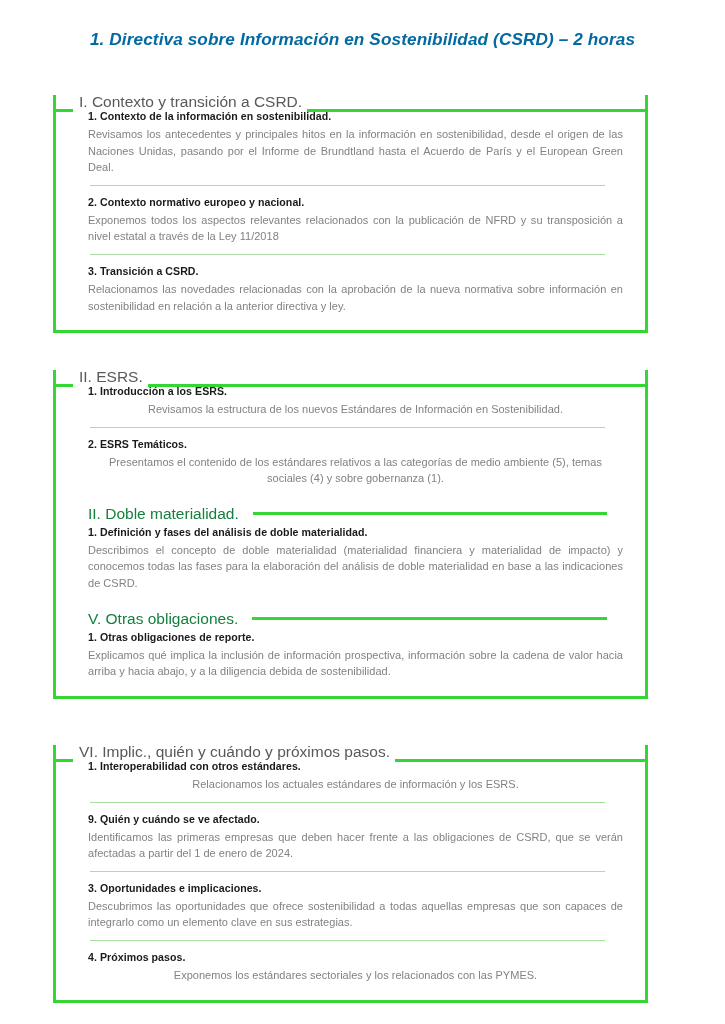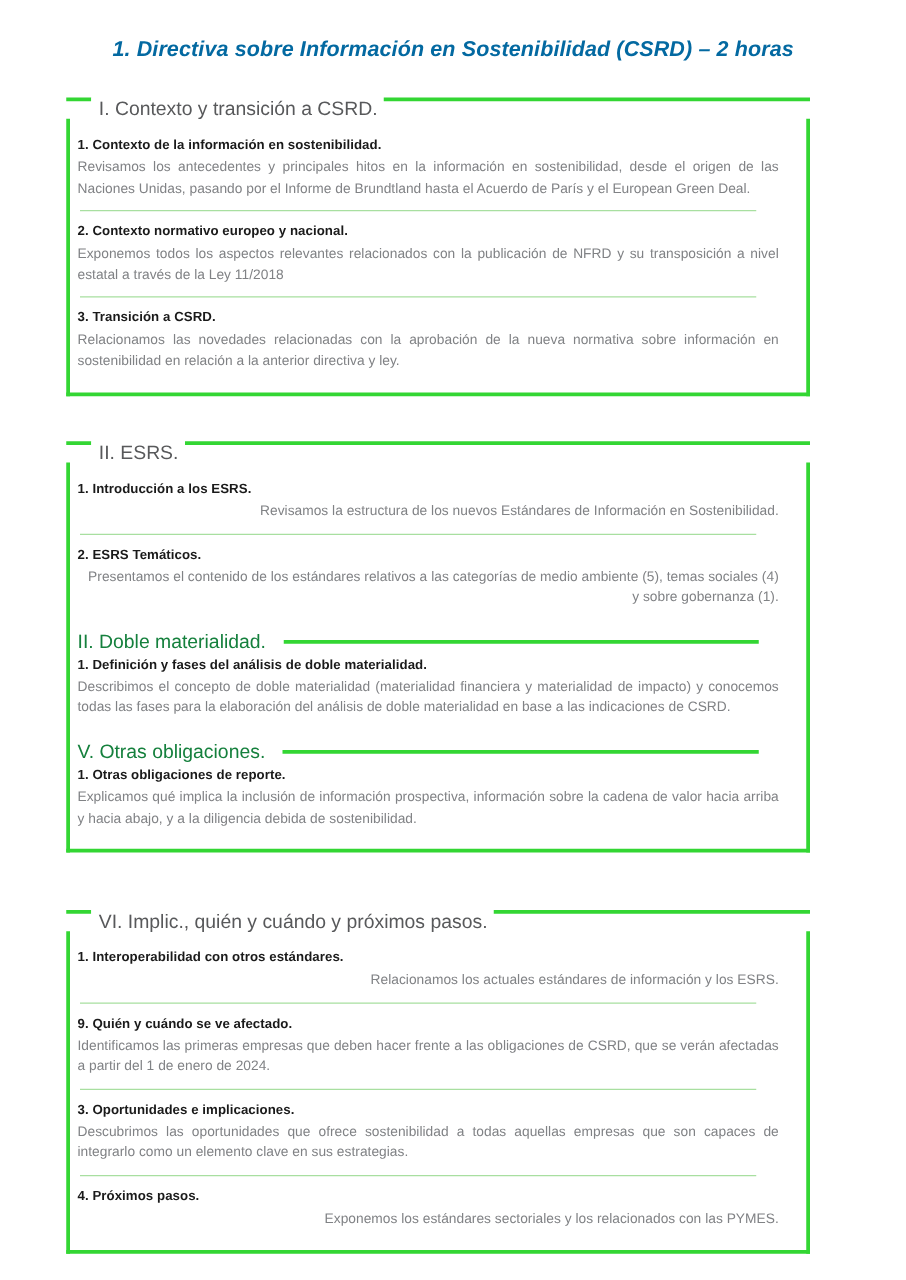--- a/index.html
+++ b/index.html
@@ -50,21 +50,21 @@
   }
 
   
   .section-head {
     position: absolute;
     left: -3px;
     right: -3px;
     top: -17px;
     height: 34px;
     display: flex;
-    align-items: flex-start;
+    align-items: flex-end;
     pointer-events: none;
   }
   .rail-stub {
     width: 20px;
     height: 3px;
     background: #33d633;
     flex: 0 0 auto;
   }
   .section-title {
     font-size: 15.5px;
@@ -76,21 +76,21 @@
     line-height: 20px;
     flex: 0 0 auto;
   }
   .rail-long {
     flex: 1 1 auto;
     height: 3px;
     background: #33d633;
   }
 
   .section-body {
-    padding: 14px 22px 16px 6px;
+    padding: 14px 22px 16px 32px;
   }
 
   
   .inline-head {
     display: flex;
     align-items: center;
     margin-top: 18px;
     margin-bottom: 2px;
     padding-right: 16px;
   }
@@ -119,21 +119,21 @@
     letter-spacing: 0.05px;
   }
   .item-text {
     font-size: 11px;
     color: #808285;
     line-height: 16.6px;
     margin: 0;
     text-align: justify;
     letter-spacing: 0.02px;
   }
-  .item-text.flush { text-align: right; }
+  .item-text.flush { text-align: center; }
 
   .divider {
     height: 1px;
     background: #a8dfa0;
     margin: 9px 18px 9px 2px;
   }
 </style>
 </head>
 <body>
 

